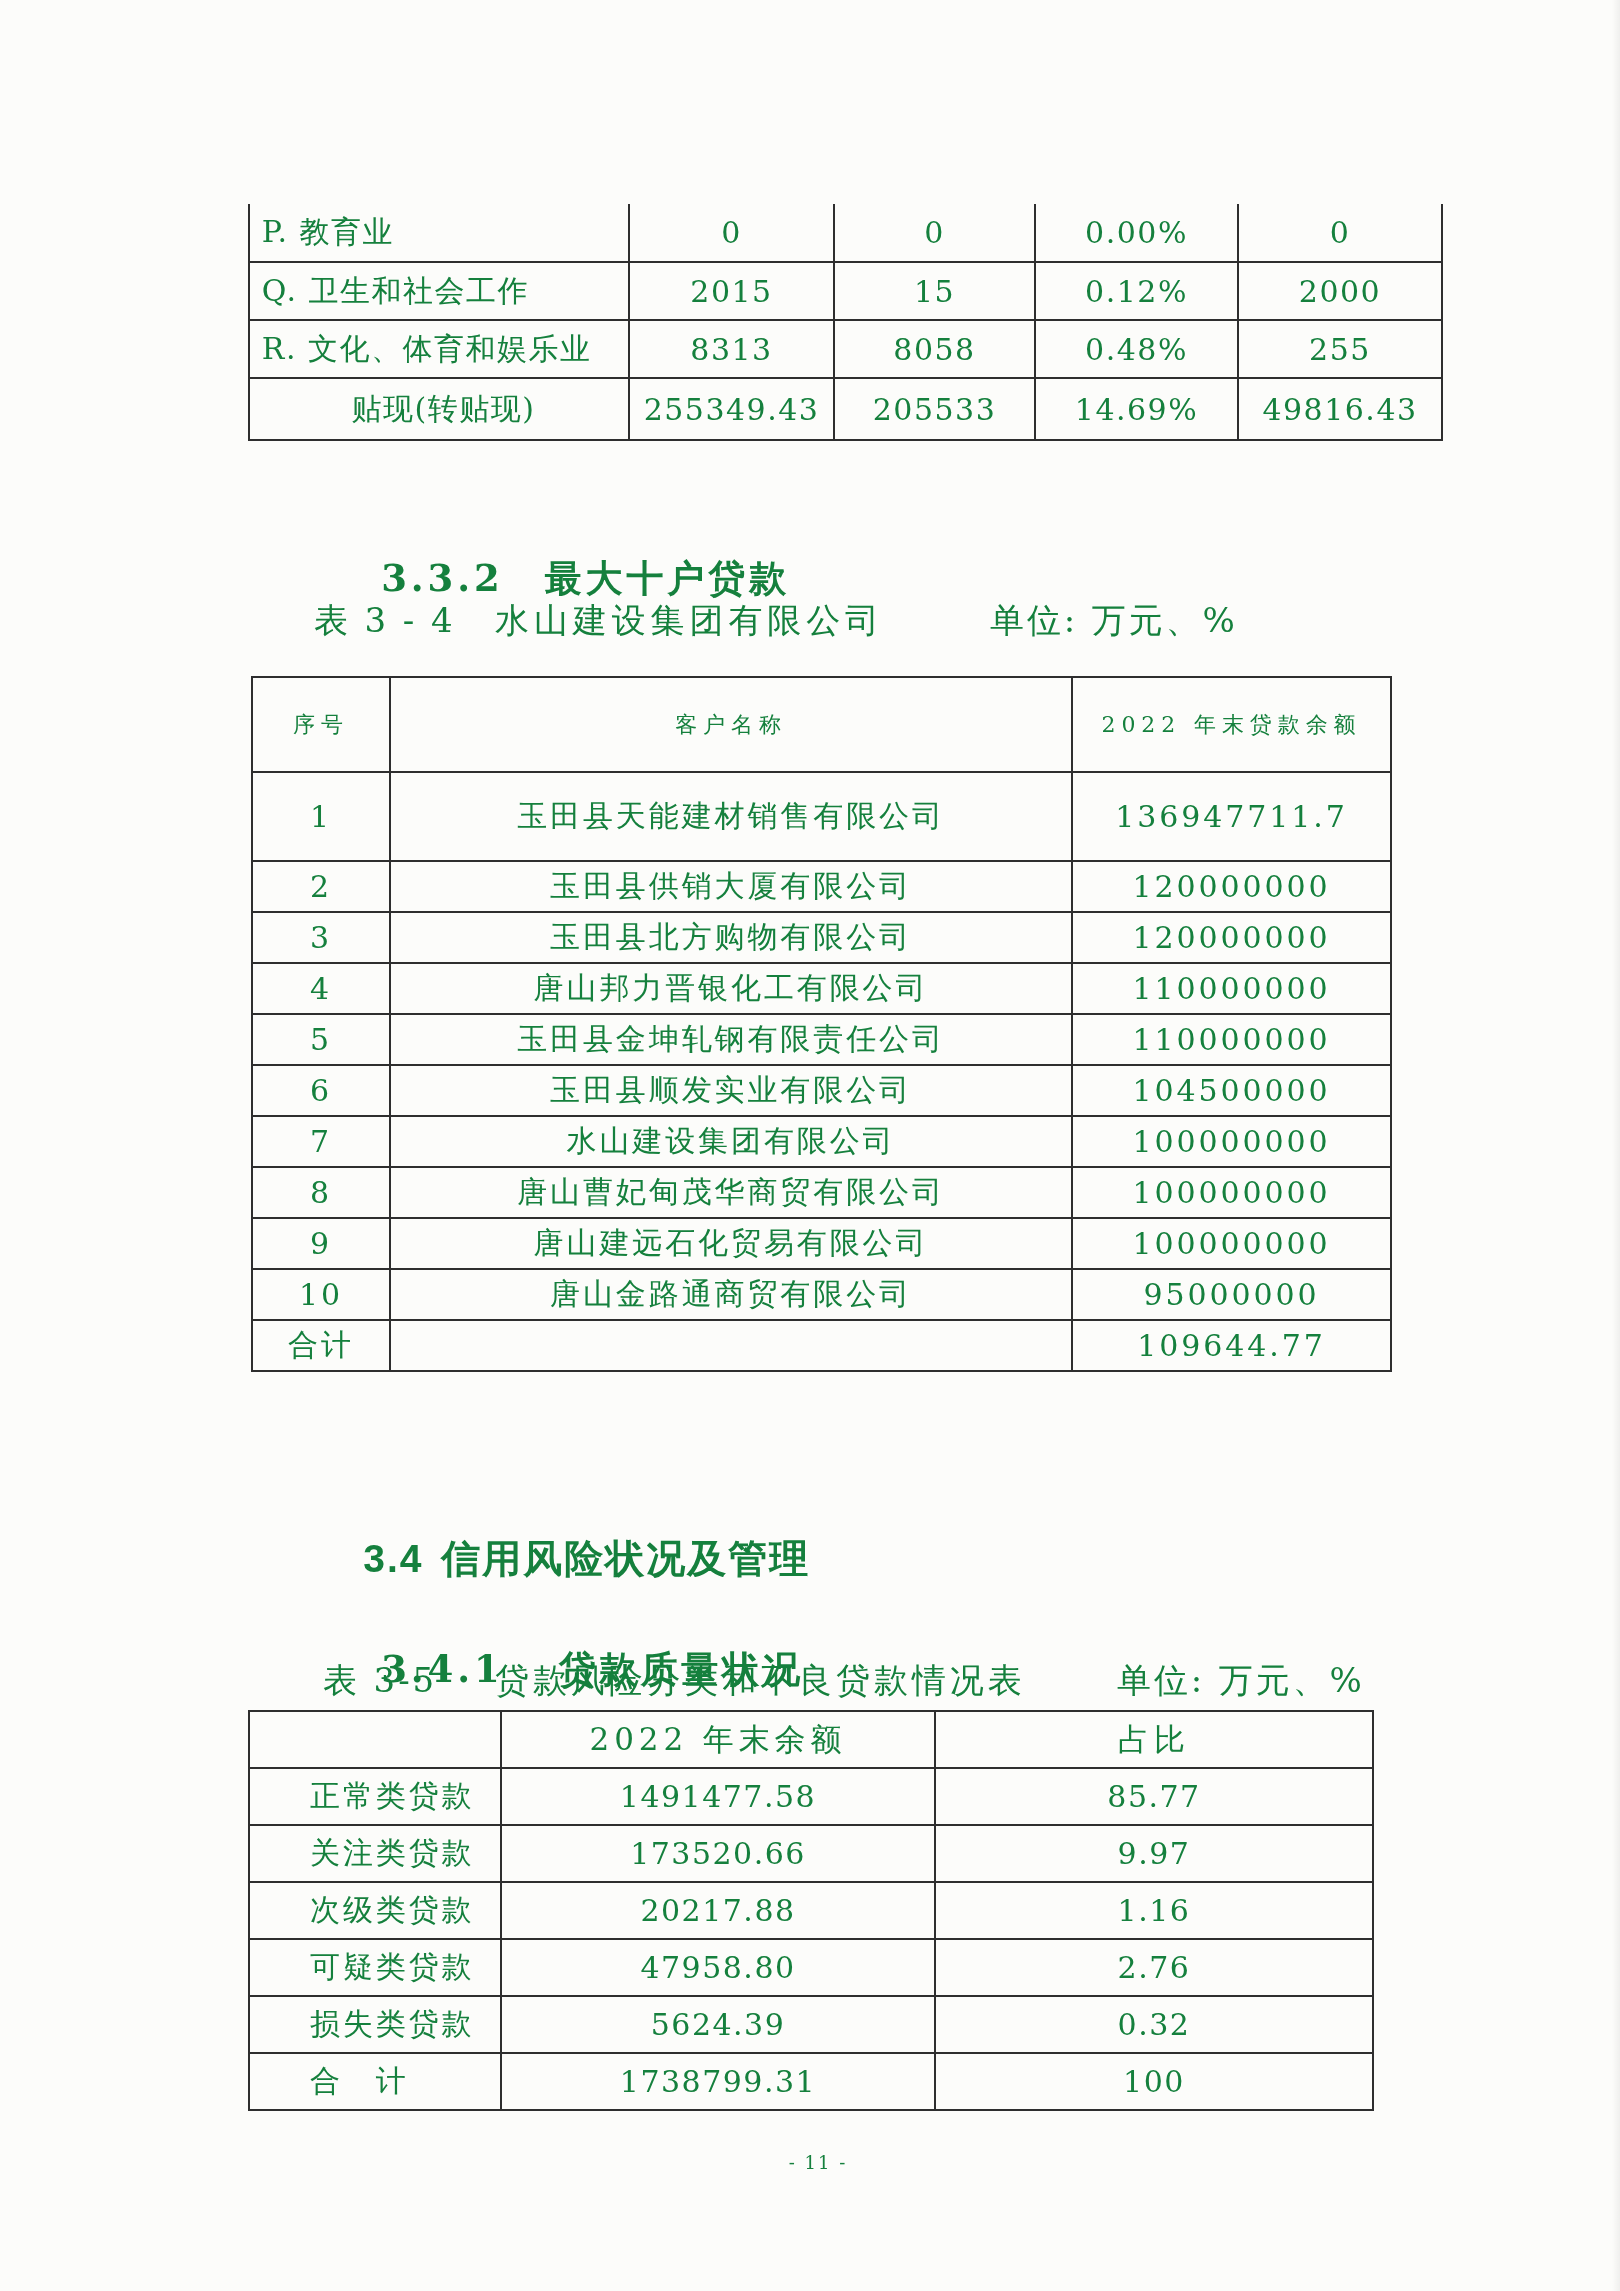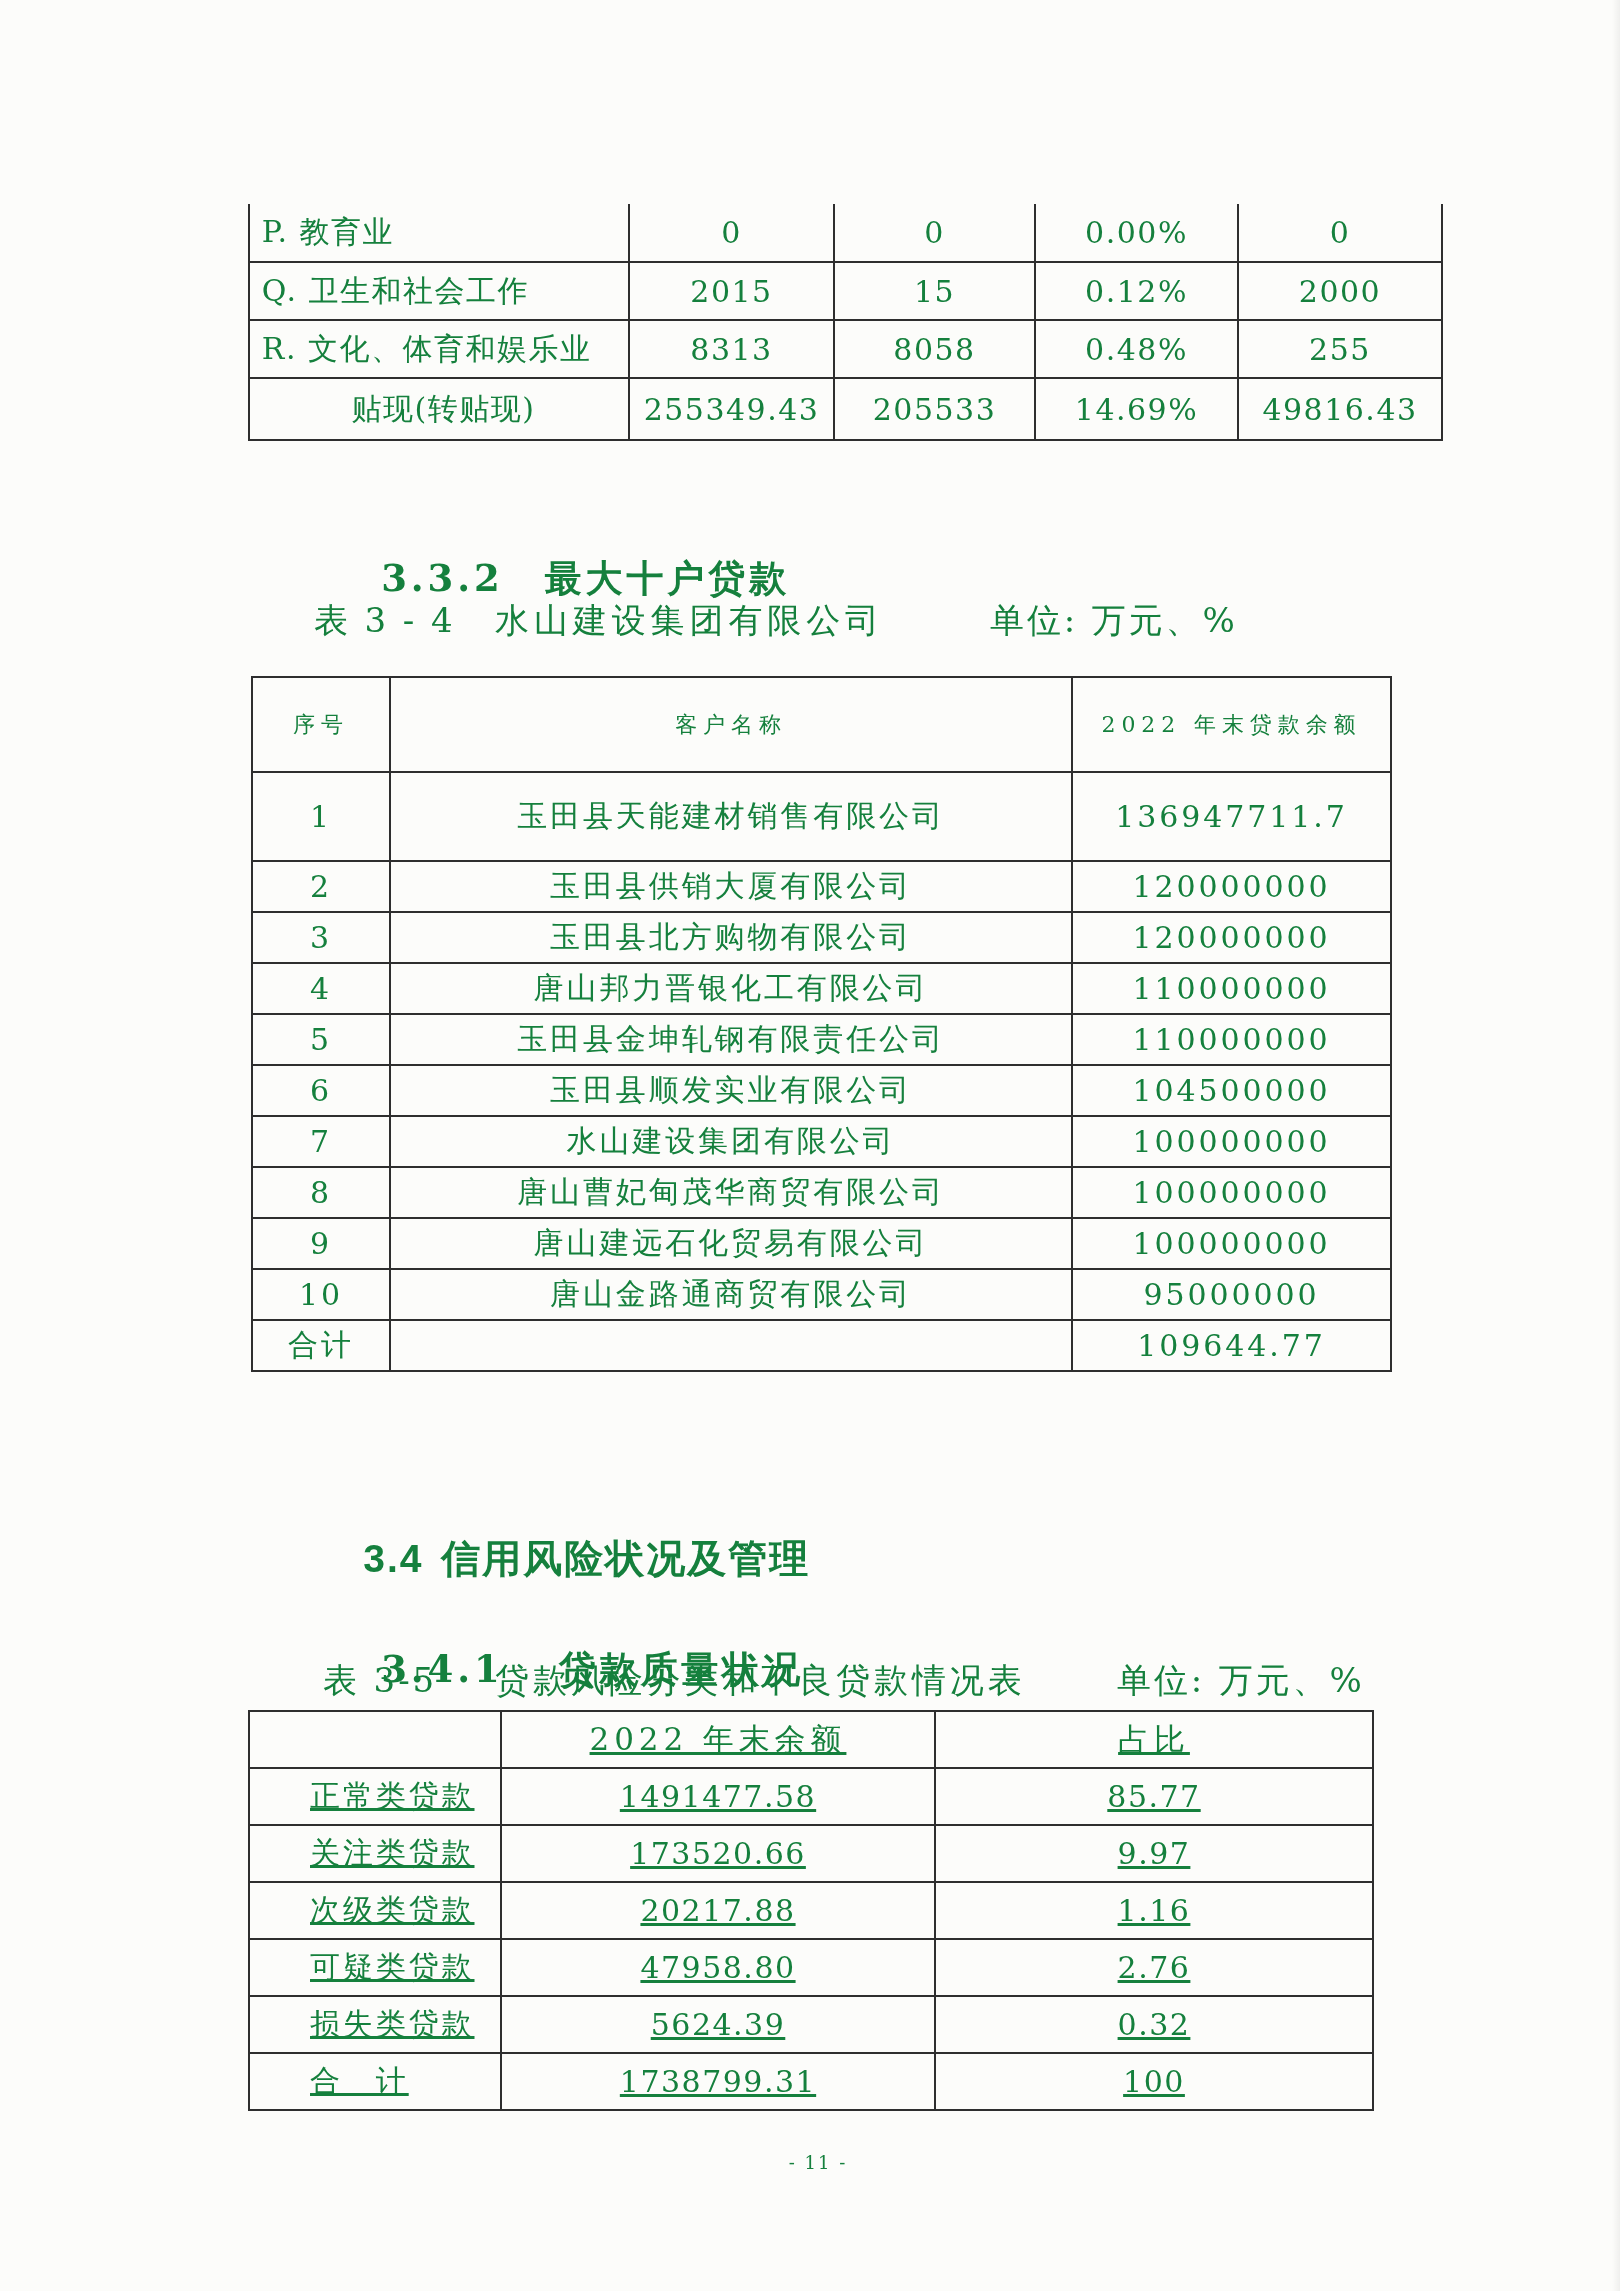--- a/index.html
+++ b/index.html
@@ -32,21 +32,21 @@
   .tbl-industry tr:last-child td:first-child{text-align:center;padding-left:13px;}
   
   .tbl-top10{left:251px;top:676px;width:1139px;}
   .tbl-top10 thead tr{height:95px;}
   .tbl-top10 tbody tr{height:51px;}
   .tbl-top10 tbody tr:first-child{height:89px;}
   .tbl-top10 th{font-size:22px;letter-spacing:5.9px;}
   .tbl-top10 td{letter-spacing:2.9px;}
   
   .tbl-quality{left:248px;top:1710px;width:1124px;}
-  .tbl-quality tr{height:57px;text-decoration:underline;}
+  .tbl-quality tr{height:57px;}
   .tbl-quality th{font-size:31px;letter-spacing:4.9px;}
   .tbl-quality td:first-child{text-align:left;padding-left:60px;letter-spacing:2.9px;}
   
   .heading{position:absolute;white-space:pre;}
   .h-332{left:314px;top:510px;font-size:37px;font-weight:600;letter-spacing:3.9px;}
   .h-332 .ht{margin-left:41px;}
   .h-34{left:312px;top:1488px;font-size:39px;font-weight:700;letter-spacing:2px;
         font-family:"Liberation Sans","DejaVu Sans",sans-serif;}
   .h-34 .ht{margin-left:17.6px;}
   .h-341{left:314px;top:1601px;font-size:37px;font-weight:600;letter-spacing:3.9px;}

